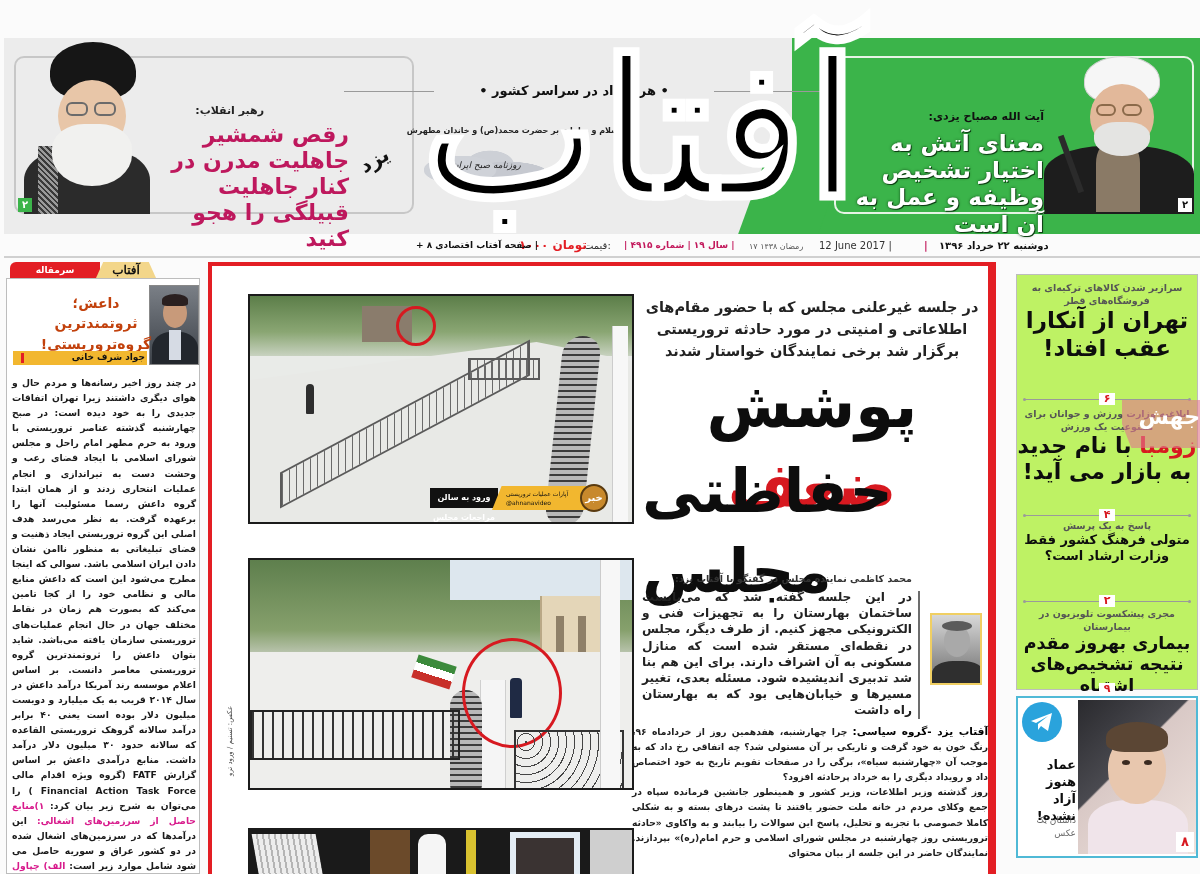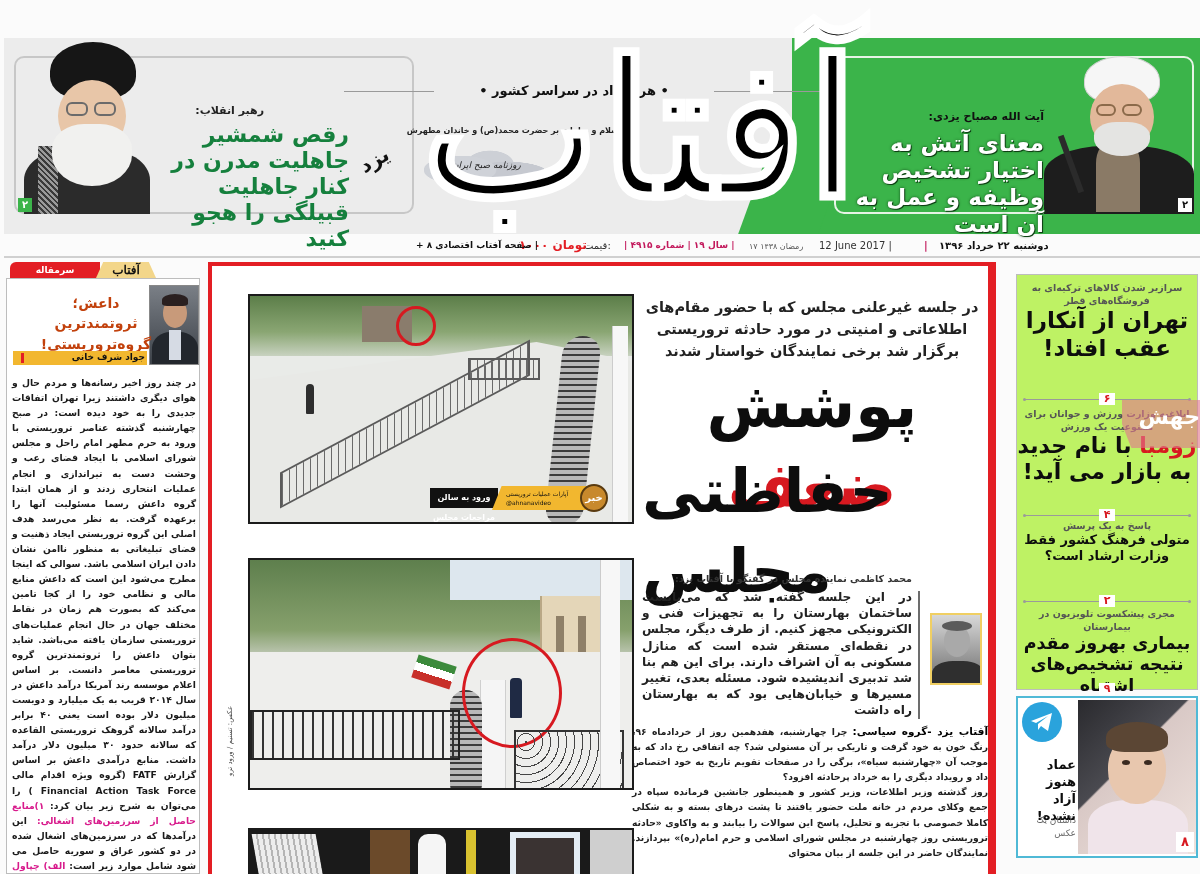--- a/index.html
+++ b/index.html
@@ -24,21 +24,21 @@
 
   #khamenei { left: 14px; top: 0; width: 132px; height: 176px; }
   #mesbah { left: 1040px; top: 18px; width: 150px; height: 158px; }
 
   .page-badge { position: absolute; width: 14px; height: 14px; font-size: 10px; font-weight: bold; text-align: center; line-height: 14px; }
 
   .quote-label { position: absolute; font-size: 11px; font-weight: bold; }
   .quote-head { position: absolute; font-weight: 900; line-height: 1.18; font-family: "DejaVu Sans", sans-serif; }
 
   #left-label { left: 148px; top: 66px; width: 112px; color: #222; }
-  #left-head { left: 140px; top: 84px; width: 205px; font-size: 22px; color: #15803d; }
+  #left-head { left: 140px; top: 84px; width: 205px; font-size: 22px; color: #be185d; }
 
   #right-label { left: 880px; top: 72px; width: 160px; color: #111; }
   #right-head { left: 840px; top: 92px; width: 200px; font-size: 23px; color: #fff; text-shadow: 0 0 3px #134d19, 1px 1px 0 #0d3a12; }
 
   
   #logo-word { position: absolute; left: 420px; top: 10px; width: 440px; height: 240px; font-family: "DejaVu Serif", serif; font-weight: bold; font-size: 190px; line-height: 240px; color: #000; text-align: center; letter-spacing: -10px; -webkit-text-stroke: 3px #fff; }
   #tagline { position: absolute; left: 430px; top: 45px; width: 280px; font-size: 13px; font-weight: bold; color: #111; text-align: center; }
   #tagline-line { position: absolute; left: 340px; top: 53px; width: 500px; height: 1px; background: #9a9a9a; }
   #salutation { position: absolute; left: 355px; top: 88px; width: 260px; font-size: 8px; font-weight: bold; color: #222; }
   #world-map { position: absolute; left: 420px; top: 110px; width: 120px; height: 55px; border-radius: 30%; background: radial-gradient(ellipse at 30% 40%, #cfd2d8 0 30%, transparent 31%), radial-gradient(ellipse at 70% 50%, #c6c9d0 0 35%, transparent 36%), radial-gradient(ellipse at 55% 30%, #cdd0d6 0 25%, transparent 26%); }

